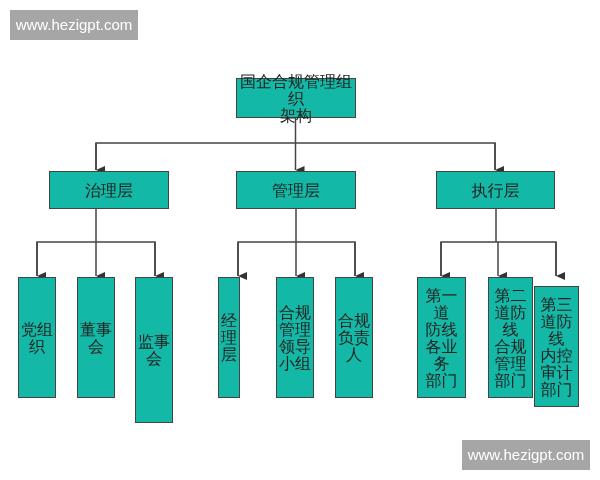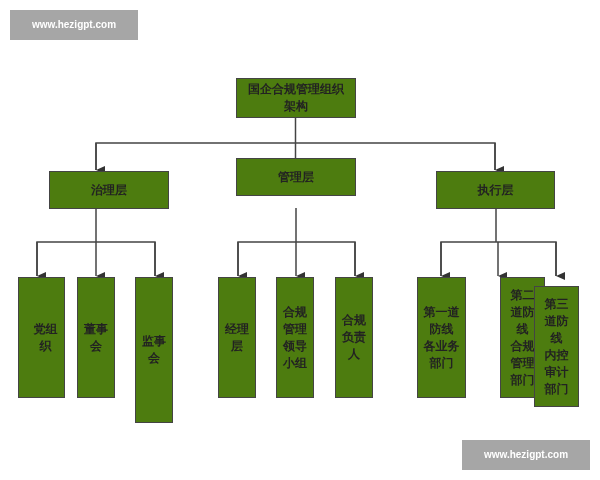--- a/index.html
+++ b/index.html
@@ -6,39 +6,38 @@
   body {
     width: 600px; height: 480px; position: relative; overflow: hidden;
     background: #ffffff;
     font-family: "DejaVu Sans", "Liberation Sans", sans-serif;
   }
   .watermark {
     position: absolute;
     background: #a6a6a6;
     color: #ffffff;
     font-family: "Liberation Sans", "DejaVu Sans", sans-serif;
-    font-size: 10px;
+    font-size: 15px;
     line-height: 30px;
     height: 30px;
     text-align: center;
-    font-weight: bold;
   }
   .wm-top { left: 10px; top: 10px; width: 128px; }
   .wm-bottom { left: 462px; top: 440px; width: 128px; }
   svg.lines { position: absolute; left: 0; top: 0; }
   .box {
     position: absolute;
     box-sizing: border-box;
     border: 1.5px solid #444;
-    background: #4d7c0f;
+    background: #14b8a6;
     display: flex; align-items: center; justify-content: center;
     text-align: center;
     color: #222;
-    font-size: 12px;
-    font-weight: bold;
+    font-size: 16px;
+    font-weight: normal;
     line-height: 17px;
   }
   .box span { display: block; white-space: pre-line; }
 </style>
 </head>
 <body>
 
 <div class="watermark wm-top">www.hezigpt.com</div>
 <div class="watermark wm-bottom">www.hezigpt.com</div>
 
@@ -74,41 +73,41 @@
 </svg>
 
 <div class="box" style="left:236px; top:78px; width:120px; height:40px;">
   <span>国企合规管理组织
 架构</span>
 </div>
 
 <div class="box" style="left:49px; top:171px; width:120px; height:38px;">
   <span>治理层</span>
 </div>
-<div class="box" style="left:236px; top:158px; width:120px; height:38px;">
+<div class="box" style="left:236px; top:171px; width:120px; height:38px;">
   <span>管理层</span>
 </div>
 <div class="box" style="left:436px; top:171px; width:119px; height:38px;align-items:center;">
   <span>执行层</span>
 </div>
 
-<div class="box" style="left:18px; top:277px; width:47px; height:121px;padding-left:8px;">
+<div class="box" style="left:18px; top:277px; width:38px; height:121px;">
   <span>党组
 织</span>
 </div>
 <div class="box" style="left:77px; top:277px; width:38px; height:121px;text-align:center;">
   <span>董事
 会</span>
 </div>
 <div class="box" style="left:135px; top:277px; width:38px; height:146px;">
   <span>监事
 会</span>
 </div>
 
-<div class="box" style="left:218px; top:277px; width:38px; height:121px;">
+<div class="box" style="left:218px; top:277px; width:22px; height:121px;">
   <span>经理
 层</span>
 </div>
 <div class="box" style="left:276px; top:277px; width:38px; height:121px;">
   <span>合规
 管理
 领导
 小组</span>
 </div>
 <div class="box" style="left:335px; top:277px; width:38px; height:121px;">
@@ -116,21 +115,21 @@
 负责
 人</span>
 </div>
 
 <div class="box" style="left:417px; top:277px; width:49px; height:121px;">
   <span>第一道
 防线
 各业务
 部门</span>
 </div>
-<div class="box" style="left:500px; top:277px; width:45px; height:121px;">
+<div class="box" style="left:488px; top:277px; width:45px; height:121px;">
   <span>第二
 道防
 线
 合规
 管理
 部门</span>
 </div>
 <div class="box" style="left:534px; top:277px; width:45px; height:121px;margin-top:9px;">
   <span>第三
 道防

